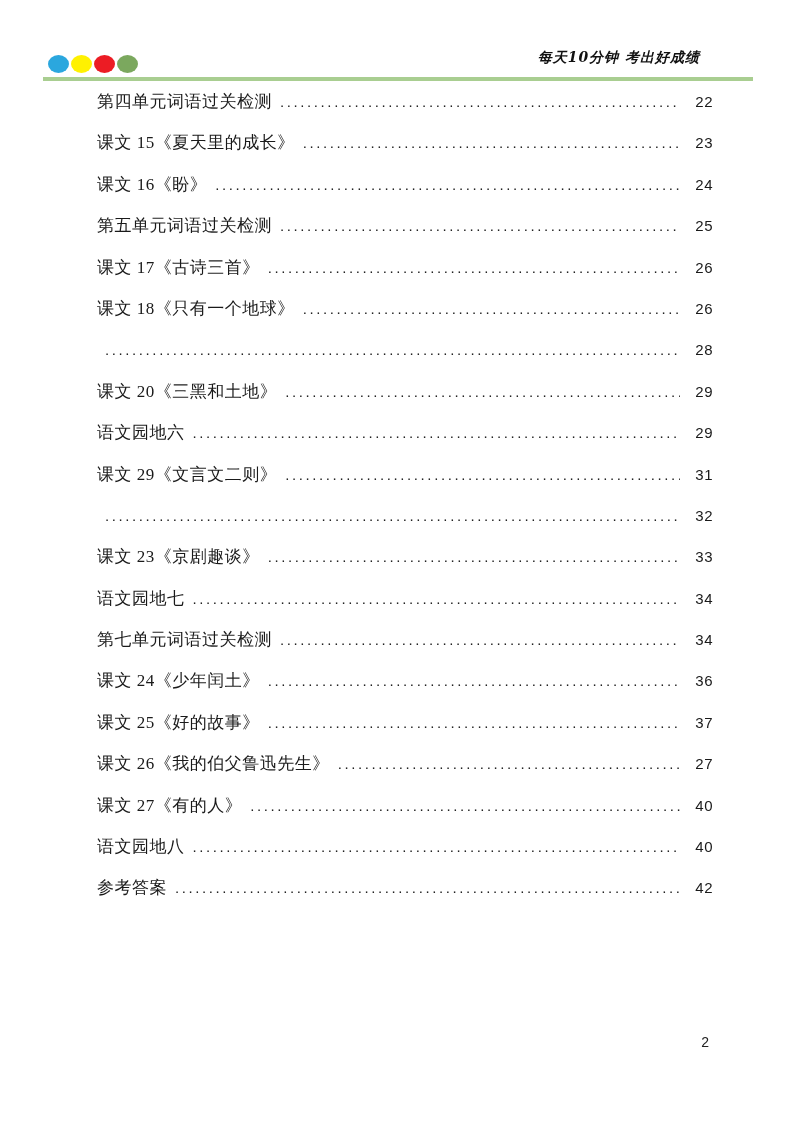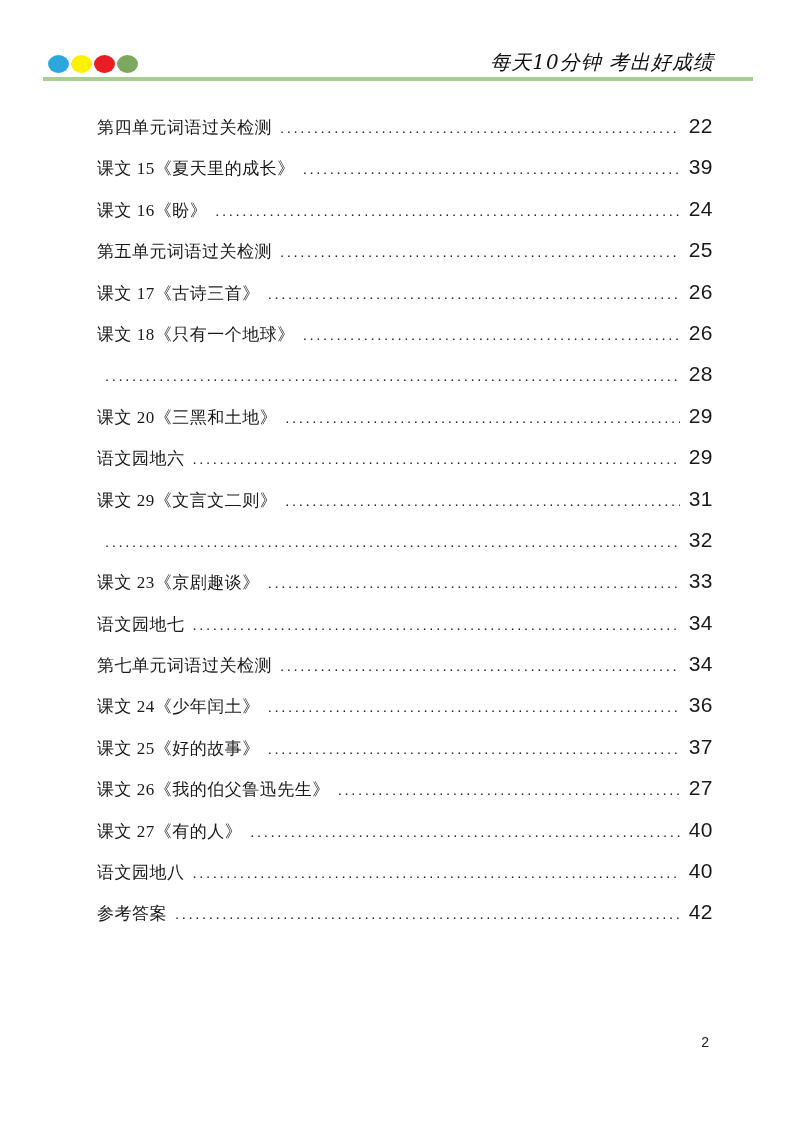--- a/index.html
+++ b/index.html
@@ -23,25 +23,25 @@
   }
   .dot {
     width: 21px;
     height: 18px;
     border-radius: 50%;
     margin-right: 2px;
   }
   .slogan {
     position: absolute;
     top: 49px;
-    right: 79px;
+    right: 93px;
     font-family: "DejaVu Serif", "Liberation Serif", serif;
-    font-weight: normal;
+    font-weight: bold;
     font-style: italic;
-    font-size: 20px;
+    font-size: 14px;
     letter-spacing: 1px;
     color: #111;
     white-space: nowrap;
   }
   .header-rule {
     position: absolute;
     left: 43px;
     top: 77px;
     width: 710px;
     height: 4px;
@@ -74,25 +74,24 @@
     font-family: "Liberation Sans", sans-serif;
     font-size: 15px;
     letter-spacing: 2.6px;
     color: #222;
   }
   .toc-leader::after {
     content: "..................................................................................................................................";
   }
   .toc-page {
     font-family: "Liberation Sans", sans-serif;
-    font-size: 21px;
+    font-size: 15px;
     min-width: 27px;
     text-align: right;
     letter-spacing: 0.5px;
-    margin-top: 24px;
   }
 
   
   .footer-page-number {
     position: absolute;
     top: 1034px;
     right: 84px;
     font-family: "Liberation Sans", sans-serif;
     font-size: 14px;
     color: #222;
@@ -113,21 +112,21 @@
 <div class="toc">
   <div class="toc-row">
     <span class="toc-title">第四单元词语过关检测</span>
     <span class="toc-leader"></span>
     <span class="toc-page">22</span>
   </div>
 
   <div class="toc-row">
     <span class="toc-title">课文 15《夏天里的成长》</span>
     <span class="toc-leader"></span>
-    <span class="toc-page">39</span>
+    <span class="toc-page">23</span>
   </div>
 
   <div class="toc-row">
     <span class="toc-title">课文 16《盼》</span>
     <span class="toc-leader"></span>
     <span class="toc-page">24</span>
   </div>
 
   <div class="toc-row">
     <span class="toc-title">第五单元词语过关检测</span>

